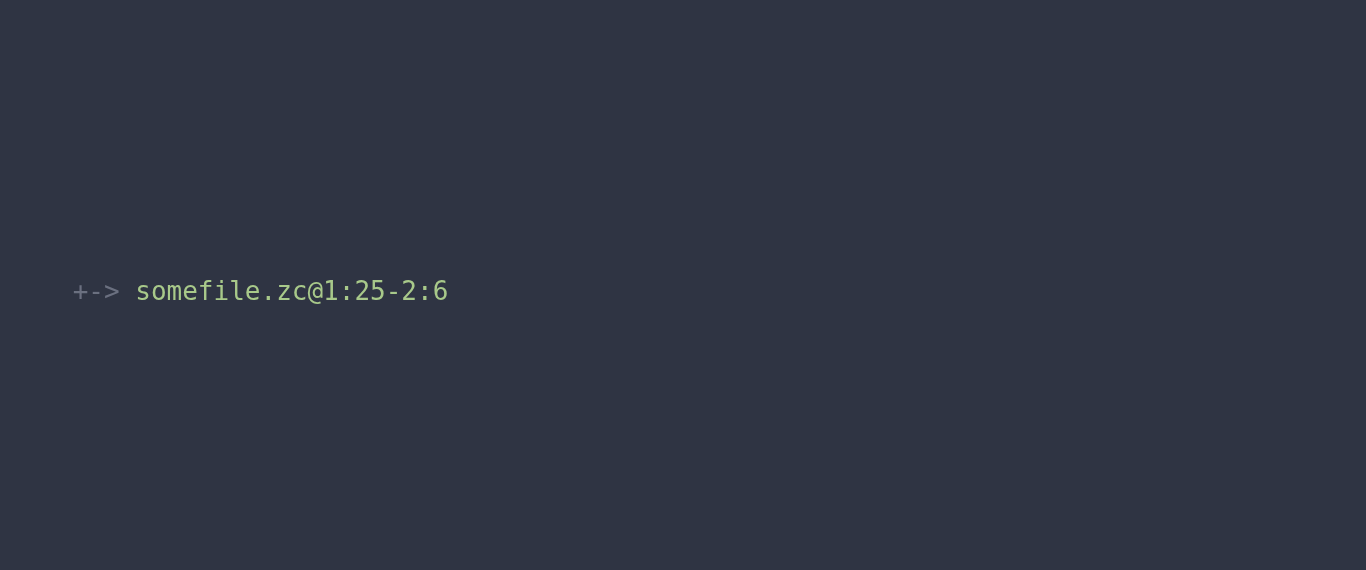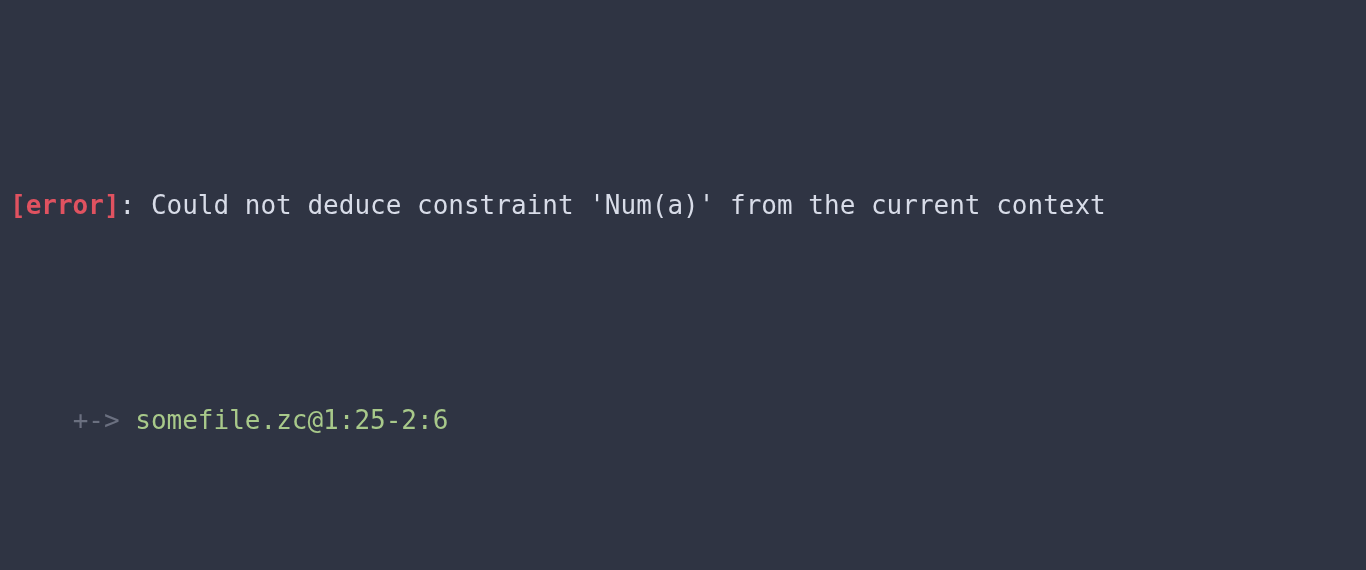--- a/index.html
+++ b/index.html
@@ -36,21 +36,20 @@
   .c-arrow  { color: #6b7080; }
   .b        { font-weight: bold; }
 </style>
 </head>
 <body>
 
 <div id="screen">
   <div class="diag">
 
     
-    <div class="line"><span class="c-err b">[error]</span><span class="c-body">: </span><span class="c-body">Could not deduce constraint 'Num(a)' from the current context</span></div>
 
     
     <div class="line"><span class="c-gut">    </span><span class="c-arrow">+-&gt; </span><span class="c-file">somefile.zc@1:25-2:6</span></div>
 
     
     
 
     
     
 

